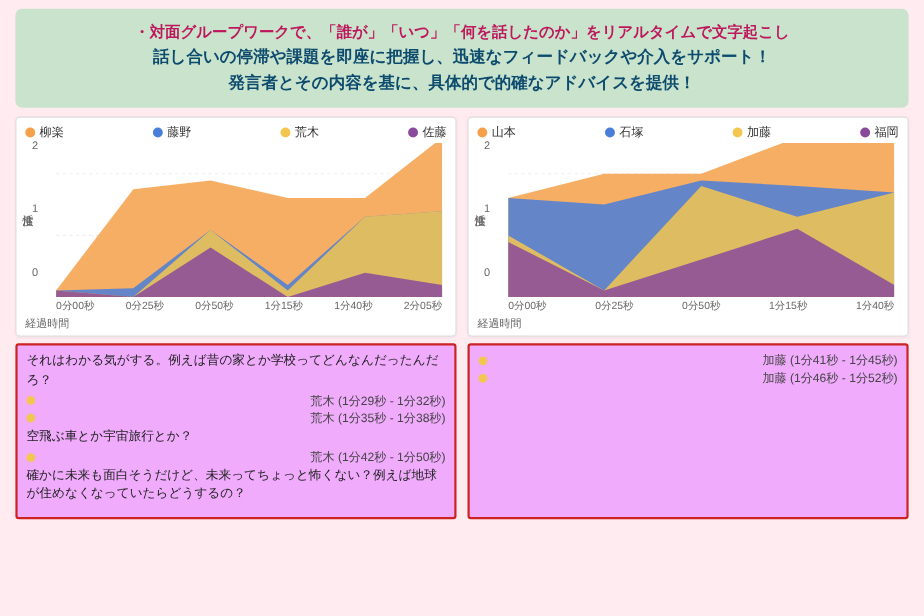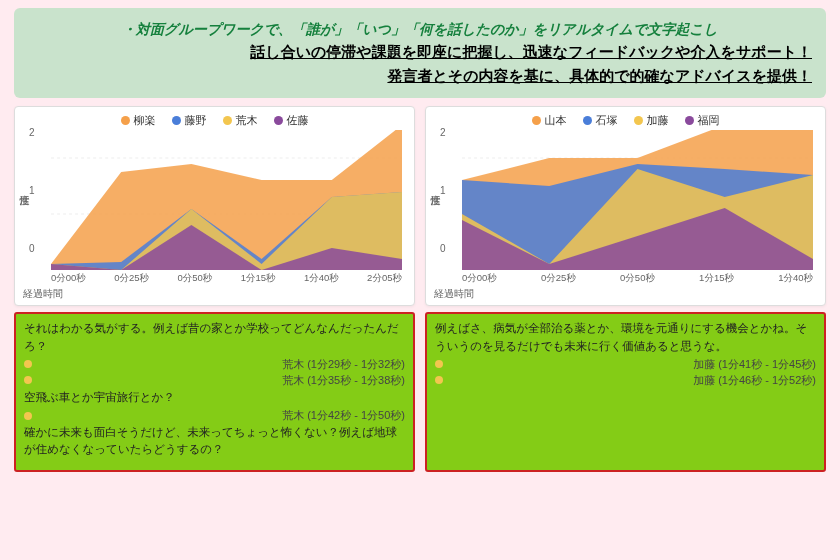--- a/index.html
+++ b/index.html
@@ -9,34 +9,32 @@
     width: 840px; height: 560px;
     overflow: hidden;
   }
   .header-box {
     background: #c9e3cc;
     margin: 8px 14px 8px 14px;
     padding: 10px 14px;
     border-radius: 6px;
   }
   .header-line1, .header-line2 {
-    color: #15803d;
+    color: #be185d;
     font-weight: 700;
     font-size: 14px;
     text-align: center;
     line-height: 1.6;
-    font-style: italic;
   }
   .header-line3, .header-line4 {
-    color: #000000;
+    color: #0c4a6e;
     font-weight: 700;
     font-size: 15px;
-    text-align: right;
+    text-align: center;
     line-height: 1.6;
-    text-decoration: underline;
   }
   .panels {
     display: flex;
     gap: 10px;
     padding: 0 14px;
   }
   .panel {
     flex: 1;
     display: flex;
     flex-direction: column;
@@ -46,21 +44,21 @@
     background: #fff;
     border: 1px solid #ddd;
     border-radius: 4px;
     box-shadow: 0 1px 3px rgba(0,0,0,0.05);
     padding: 6px 8px 2px 8px;
     height: 200px;
     position: relative;
   }
   .legend {
     display: flex;
-    justify-content: center;
+    justify-content: space-between;
     gap: 16px;
     font-size: 11px;
     color: #333;
     margin-bottom: 2px;
   }
   .legend-item { display: flex; align-items: center; gap: 4px; }
   .legend-dot { width: 9px; height: 9px; border-radius: 50%; }
   .chart-area {
     position: relative;
     height: 140px;
@@ -90,21 +88,21 @@
     margin-top: 2px;
     text-align: right;
   }
   .x-axis-label {
     font-size: 10px;
     color: #666;
     margin-top: 2px;
   }
   .chart-svg { width: 100%; height: 100%; }
   .transcript-card {
-    background: #84cc16;
+    background: #f0abfc;
     border: 2px solid #c22;
     border-radius: 3px;
     padding: 6px 8px;
     height: 160px;
     overflow-y: auto;
     position: relative;
   }
   .tr-line {
     font-size: 11.5px;
     color: #222;
@@ -239,21 +237,20 @@
       <div class="x-ticks">
         <span>0分00秒</span>
         <span>0分25秒</span>
         <span>0分50秒</span>
         <span>1分15秒</span>
         <span>1分40秒</span>
       </div>
       <div class="x-axis-label">経過時間</div>
     </div>
     <div class="transcript-card" id="tr-right">
-        <div class="tr-line">例えばさ、病気が全部治る薬とか、環境を元通りにする機会とかね。そういうのを見るだけでも未来に行く価値あると思うな。</div>
         <div class="tr-speaker">
           <span class="speaker-dot" style="background: rgb(243, 198, 79);"></span>
           <span>加藤 (1分41秒 - 1分45秒)</span>
         </div>
         <div class="tr-speaker">
           <span class="speaker-dot" style="background: rgb(243, 198, 79);"></span>
           <span>加藤 (1分46秒 - 1分52秒)</span>
         </div>
       </div>
   </div>

